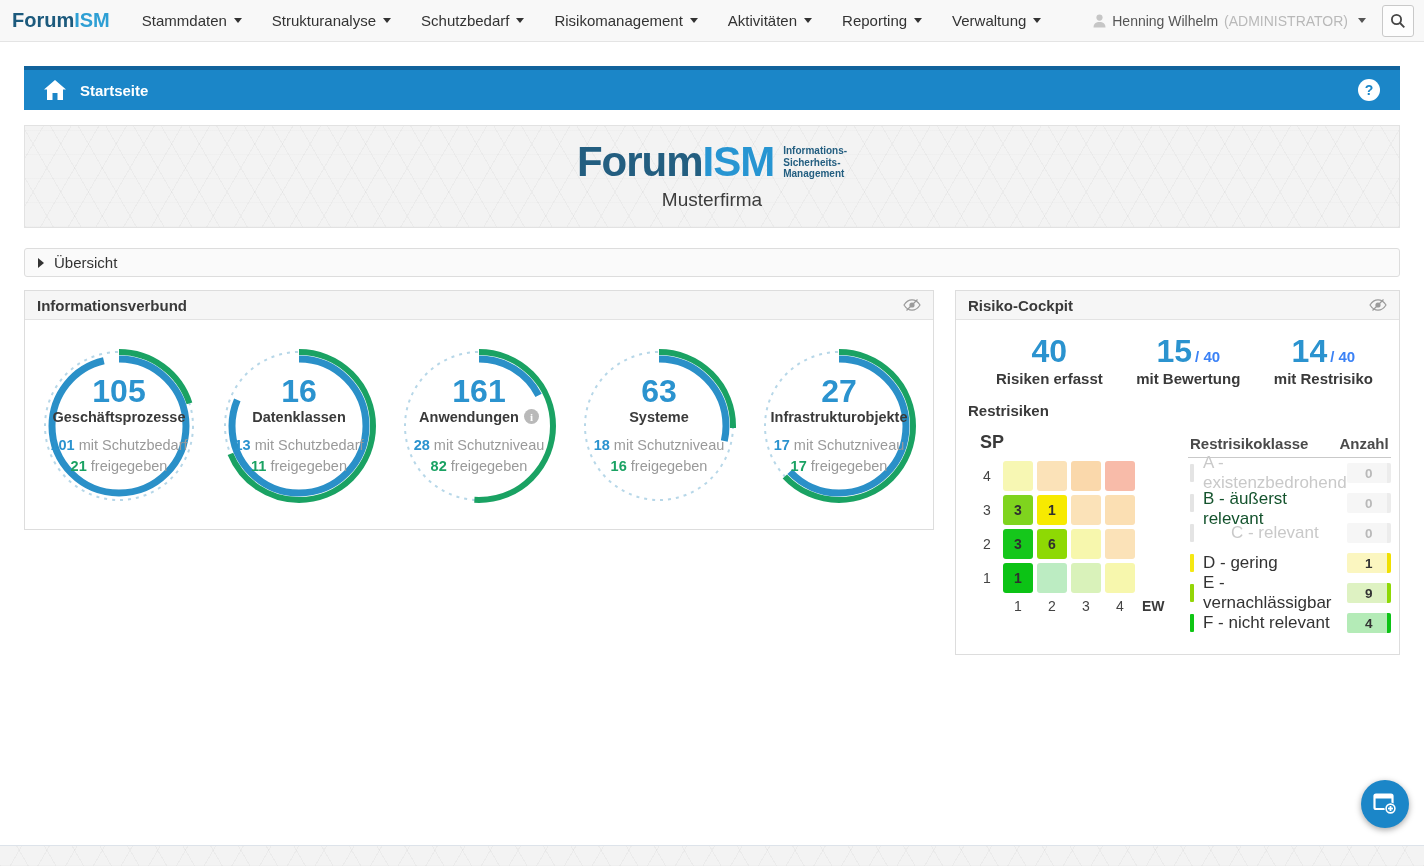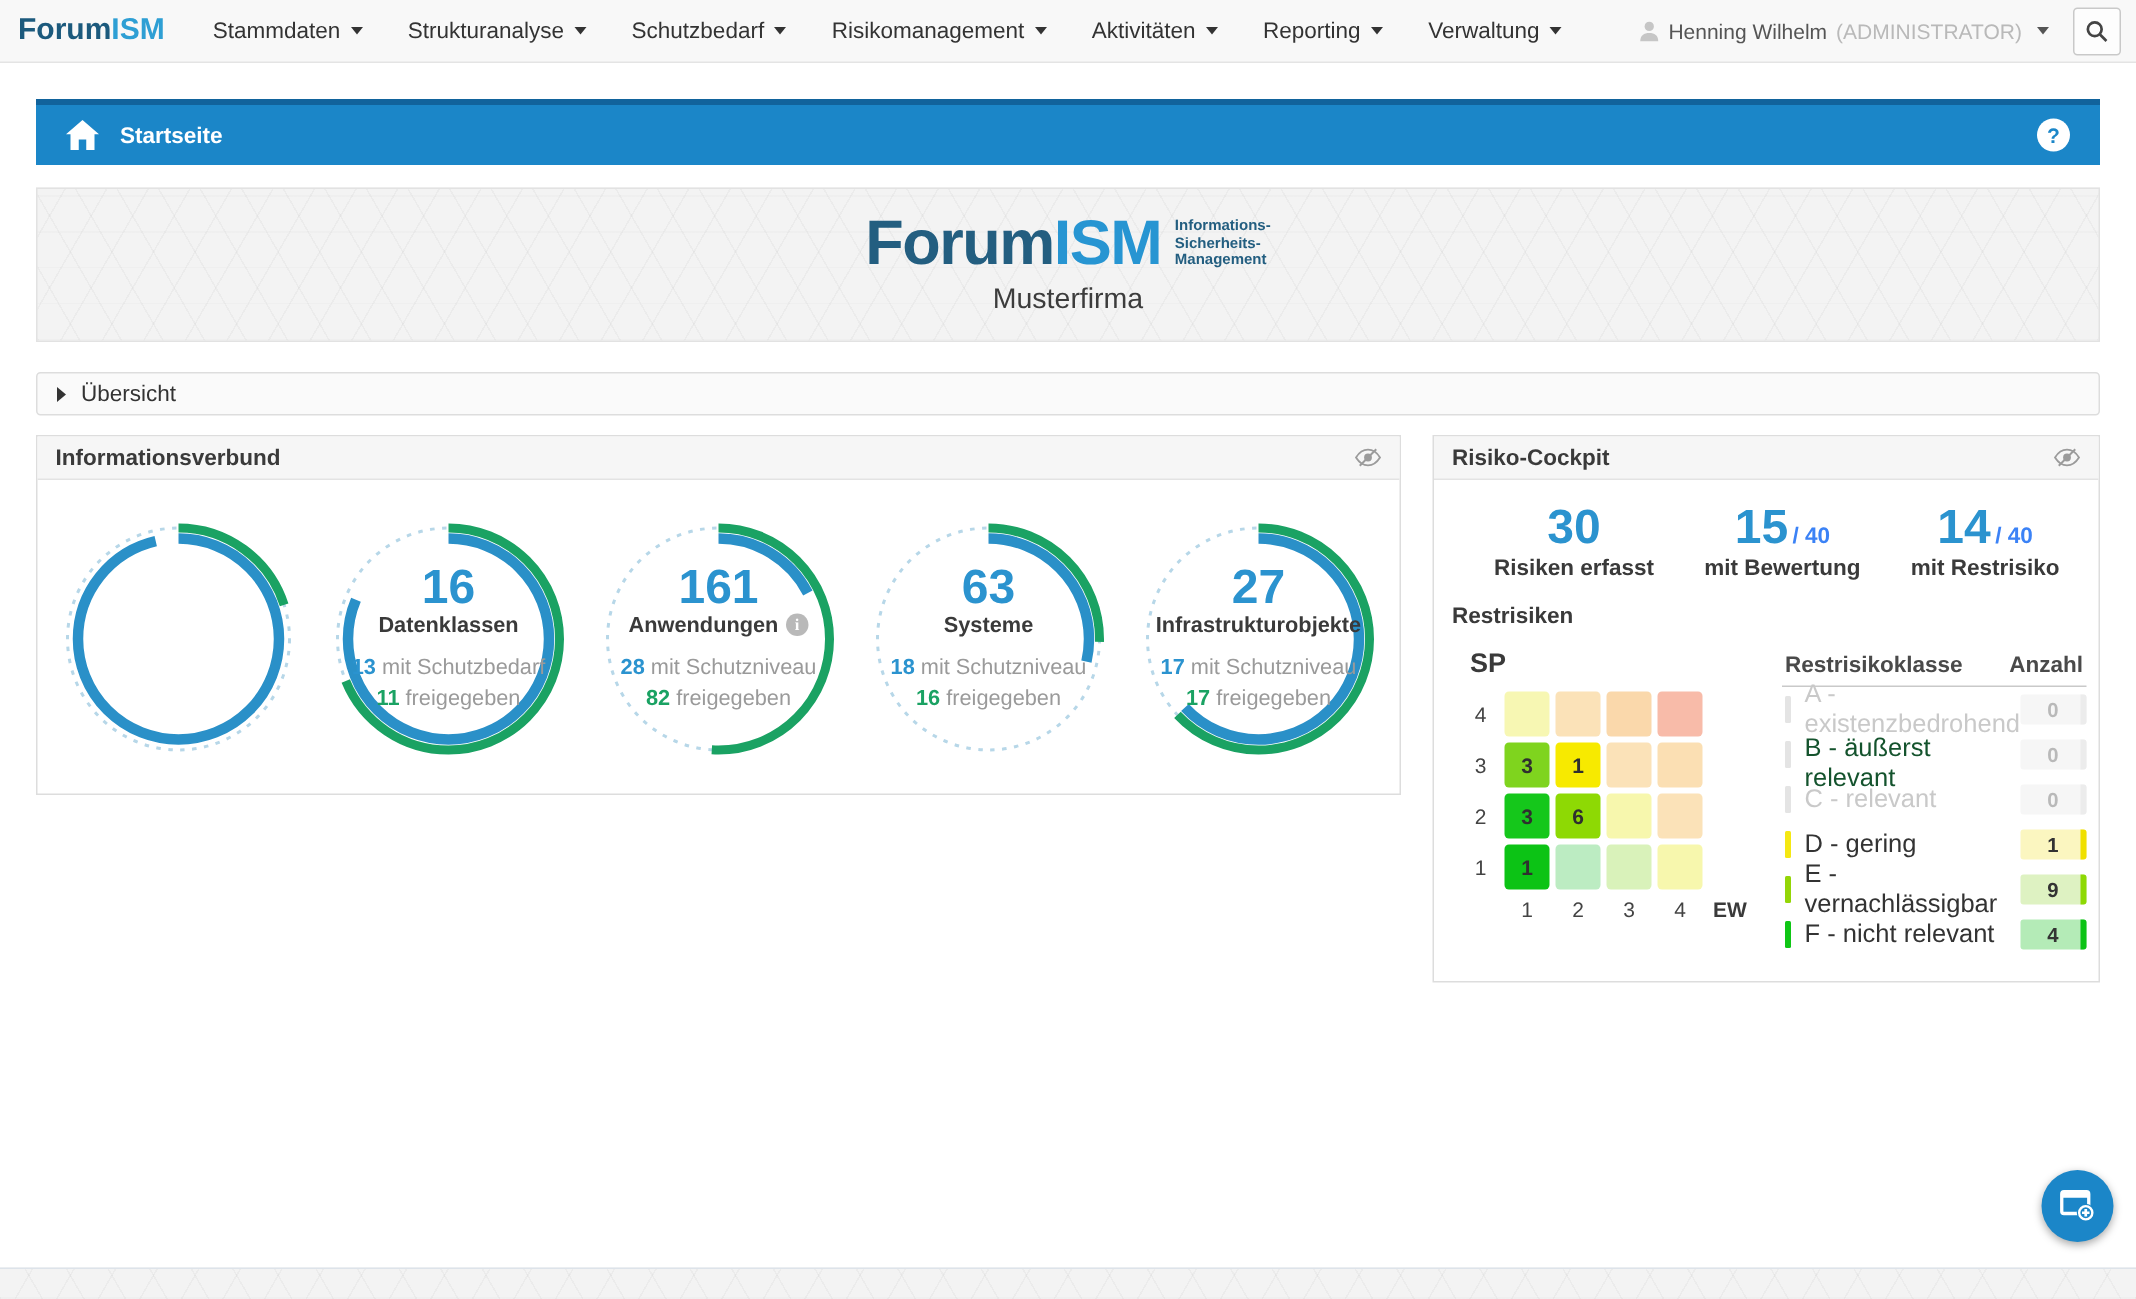--- a/index.html
+++ b/index.html
@@ -212,20 +212,28 @@
         </svg>
       </span>
     </div>
     <div class="widgets" id="widgets">
         <div class="widget">
           <svg width="160" height="160" viewBox="0 0 160 160">
             <circle cx="80" cy="80" r="74" fill="none" stroke="#b7d7e8" stroke-width="2" stroke-dasharray="3 5"></circle>
             <circle cx="80" cy="80" r="74" fill="none" stroke="#1aa263" stroke-width="6" stroke-dasharray="92.99114254625789 464.9557127312894" transform="rotate(-90 80 80)"></circle>
             <circle cx="80" cy="80" r="67" fill="none" stroke="#2a90c8" stroke-width="7" stroke-dasharray="404.9363330827072 420.97341558103227" transform="rotate(-90 80 80)"></circle>
           </svg>
+          <div class="widget-text">
+            <div class="wnum">105</div>
+            <div class="wlabel">
+              <span>Geschäftsprozesse</span>
+            </div>
+            <div class="wline"><span class="v" style="color: rgb(43, 147, 207);">101</span><span> mit Schutzbedarf</span></div>
+            <div class="wline"><span class="v" style="color: rgb(26, 162, 99);">21</span><span> freigegeben</span></div>
+          </div>
         </div>
         <div class="widget">
           <svg width="160" height="160" viewBox="0 0 160 160">
             <circle cx="80" cy="80" r="74" fill="none" stroke="#b7d7e8" stroke-width="2" stroke-dasharray="3 5"></circle>
             <circle cx="80" cy="80" r="74" fill="none" stroke="#1aa263" stroke-width="6" stroke-dasharray="319.6570525027615 464.9557127312894" transform="rotate(-90 80 80)"></circle>
             <circle cx="80" cy="80" r="67" fill="none" stroke="#2a90c8" stroke-width="7" stroke-dasharray="342.0409001595887 420.97341558103227" transform="rotate(-90 80 80)"></circle>
           </svg>
           <div class="widget-text">
             <div class="wnum">16</div>
             <div class="wlabel">
@@ -290,21 +298,21 @@
       <span class="eye">
         <svg width="18" height="14" viewBox="0 0 18 14">
           <path d="M1 7 C3.5 3 6 1.8 9 1.8 C12 1.8 14.5 3 17 7 C14.5 11 12 12.2 9 12.2 C6 12.2 3.5 11 1 7 Z" fill="none" stroke="#9b9b9b" stroke-width="1.2"></path>
           <circle cx="9" cy="7" r="2.6" fill="#9b9b9b"></circle>
           <line x1="3.5" y1="12.5" x2="14.5" y2="1.5" stroke="#9b9b9b" stroke-width="1.3"></line>
         </svg>
       </span>
     </div>
     <div class="stats" id="stats">
         <div class="stat">
-          <div><span class="stat-num">30</span></div>
+          <div><span class="stat-num">40</span></div>
           <div class="stat-label">Risiken erfasst</div>
         </div>
         <div class="stat">
           <div><span class="stat-num">15</span><span class="stat-suffix">/ 40</span></div>
           <div class="stat-label">mit Bewertung</div>
         </div>
         <div class="stat">
           <div><span class="stat-num">14</span><span class="stat-suffix">/ 40</span></div>
           <div class="stat-label">mit Restrisiko</div>
         </div>
@@ -362,21 +370,21 @@
               <span class="legend-label" style="color: rgb(201, 201, 201);">A - existenzbedrohend</span>
               <span class="pill" style="background: rgb(246, 246, 246); color: rgb(185, 185, 185);">0<span class="pill-edge" style="background: rgb(236, 236, 236);"></span></span>
             </div>
             <div class="legend-row">
               <span class="legend-bar" style="background: rgb(228, 228, 228);"></span>
               <span class="legend-label" style="color: #14532d; margin-top: 12px;">B - äußerst relevant</span>
               <span class="pill" style="background: rgb(246, 246, 246); color: rgb(185, 185, 185);">0<span class="pill-edge" style="background: rgb(236, 236, 236);"></span></span>
             </div>
             <div class="legend-row">
               <span class="legend-bar" style="background: rgb(228, 228, 228);"></span>
-              <span class="legend-label" style="color: rgb(201, 201, 201);">C - relevant</span>
+              <span class="legend-label" style="color: rgb(201, 201, 201); text-align: center;">C - relevant</span>
               <span class="pill" style="background: rgb(246, 246, 246); color: rgb(185, 185, 185);">0<span class="pill-edge" style="background: rgb(236, 236, 236);"></span></span>
             </div>
             <div class="legend-row">
               <span class="legend-bar" style="background: rgb(245, 232, 19);"></span>
               <span class="legend-label" style="color: rgb(51, 51, 51);">D - gering</span>
               <span class="pill" style="background: rgb(251, 246, 192); color: rgb(51, 51, 51);">1<span class="pill-edge" style="background: rgb(240, 224, 0);"></span></span>
             </div>
             <div class="legend-row">
               <span class="legend-bar" style="background: rgb(148, 214, 7);"></span>
               <span class="legend-label" style="color: rgb(51, 51, 51);">E - vernachlässigbar</span>

